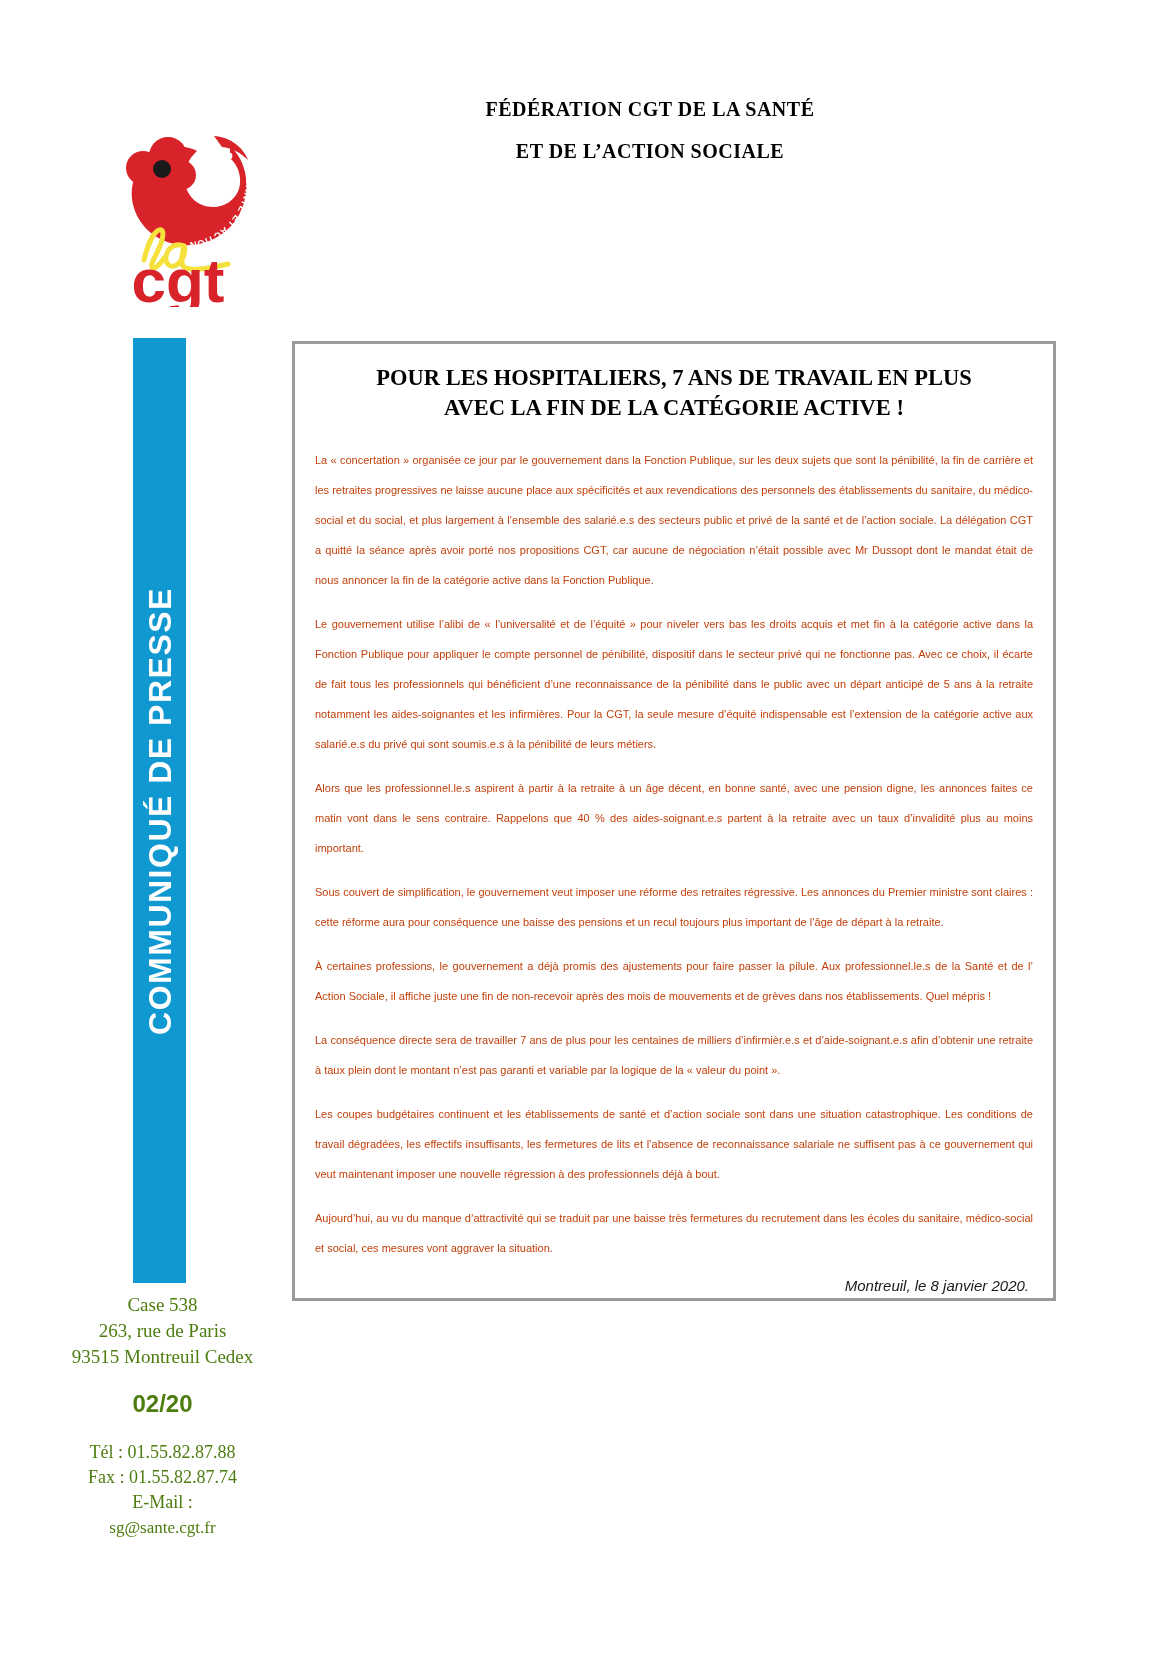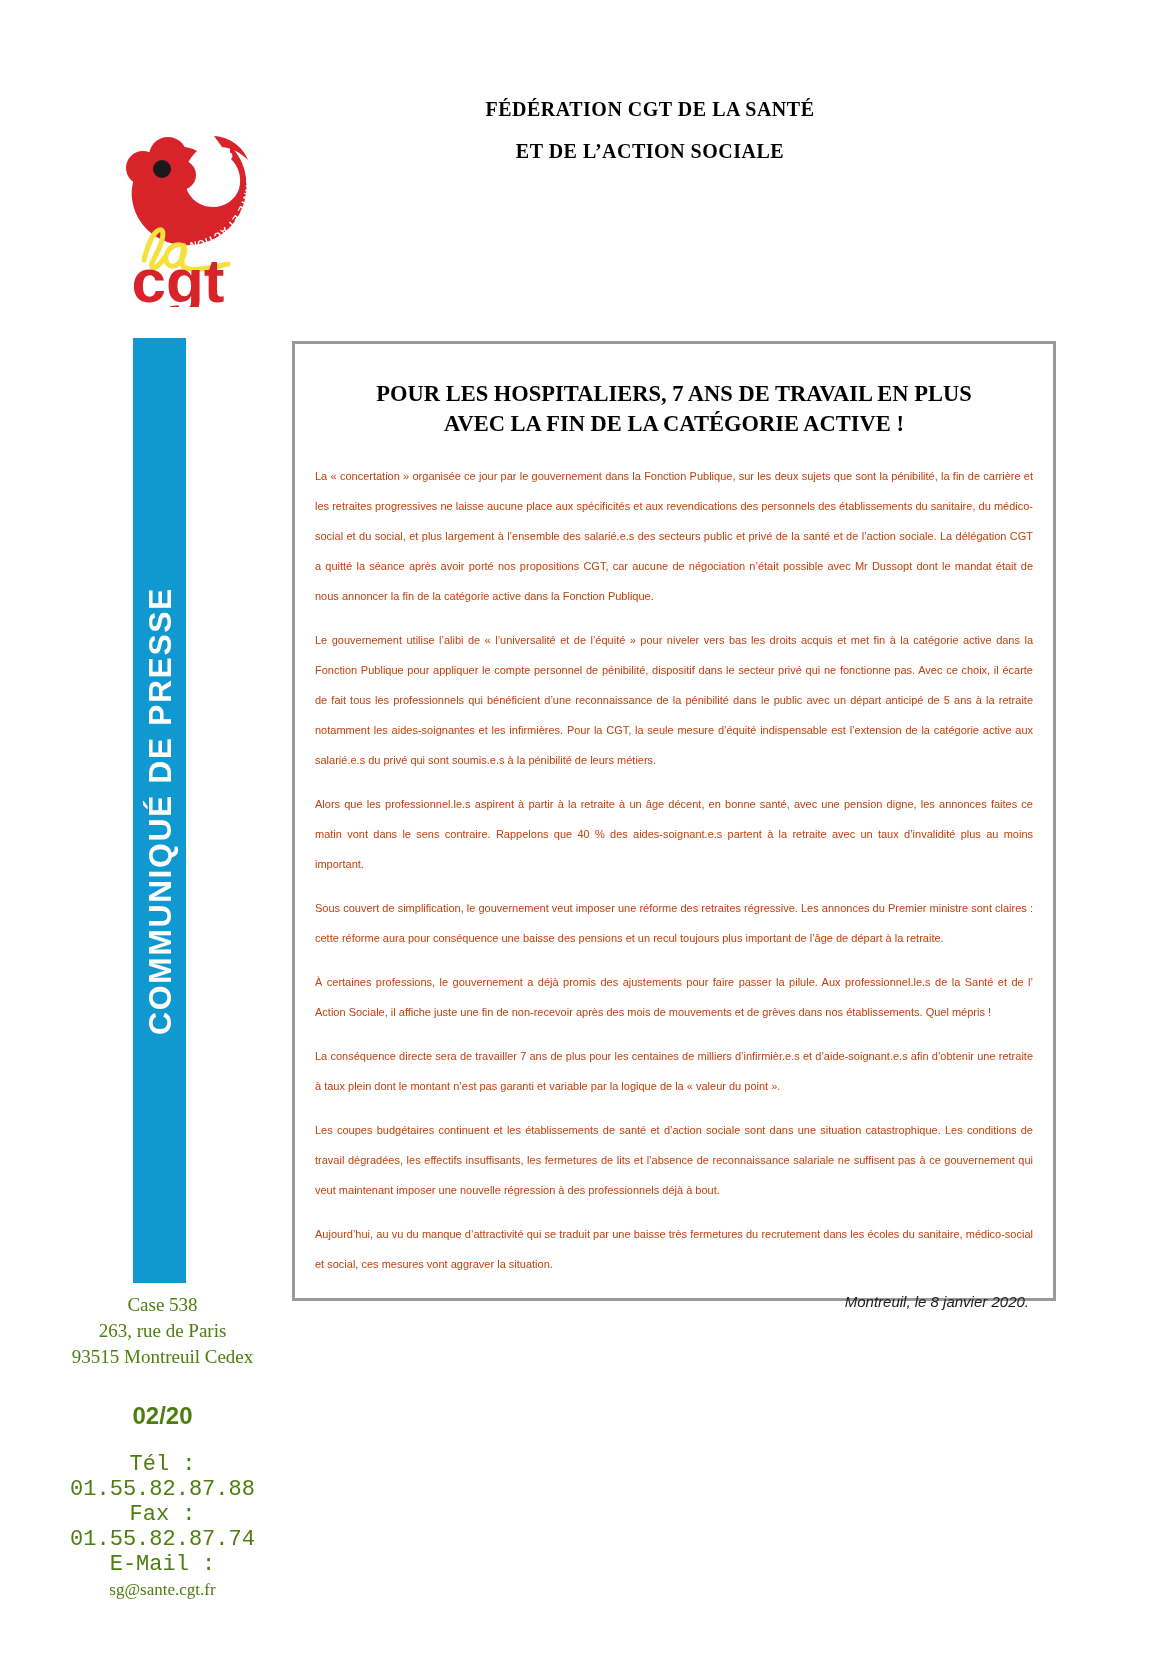--- a/index.html
+++ b/index.html
@@ -70,21 +70,21 @@
   
   #press-box {
     position: absolute;
     left: 292px;
     top: 341px;
     width: 764px;
     height: 960px;
     border: 3px solid #9a9a9a;
     box-sizing: border-box;
     background: #ffffff;
-    padding: 26px 20px 10px 20px;
+    padding: 10px 20px 10px 20px;
   }
   #press-title {
     text-align: center;
     font-family: "Liberation Serif", serif;
     font-weight: bold;
     font-size: 22.5px;
     line-height: 30px;
     color: #000000;
     margin: 9px 6px 22px 6px;
   }
@@ -121,27 +121,26 @@
   }
   #contact-address .cline {
     display: block;
     font-size: 19px;
     line-height: 26px;
   }
   #contact-code {
     font-family: "Liberation Sans", sans-serif;
     font-weight: bold;
     font-size: 24px;
-    margin: 32px 0 22px 0;
+    margin: 20px 0 22px 0;
   }
   #contact-phones .cline {
     display: block;
-    font-size: 22px;
+    font-size: 18px;
     line-height: 25px;
-    font-family: Liberation Mono, monospace;
   }
   #contact-email {
     display: block;
     font-size: 17px;
     line-height: 25px;
   }
 </style>
 </head>
 <body>
 

